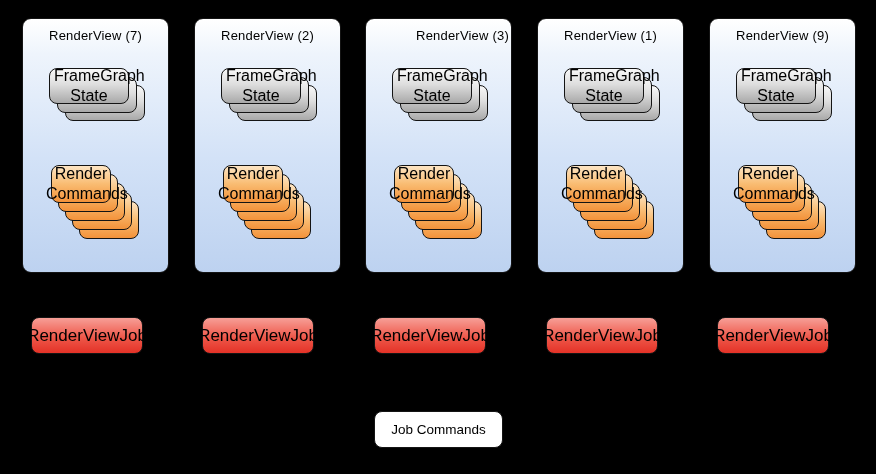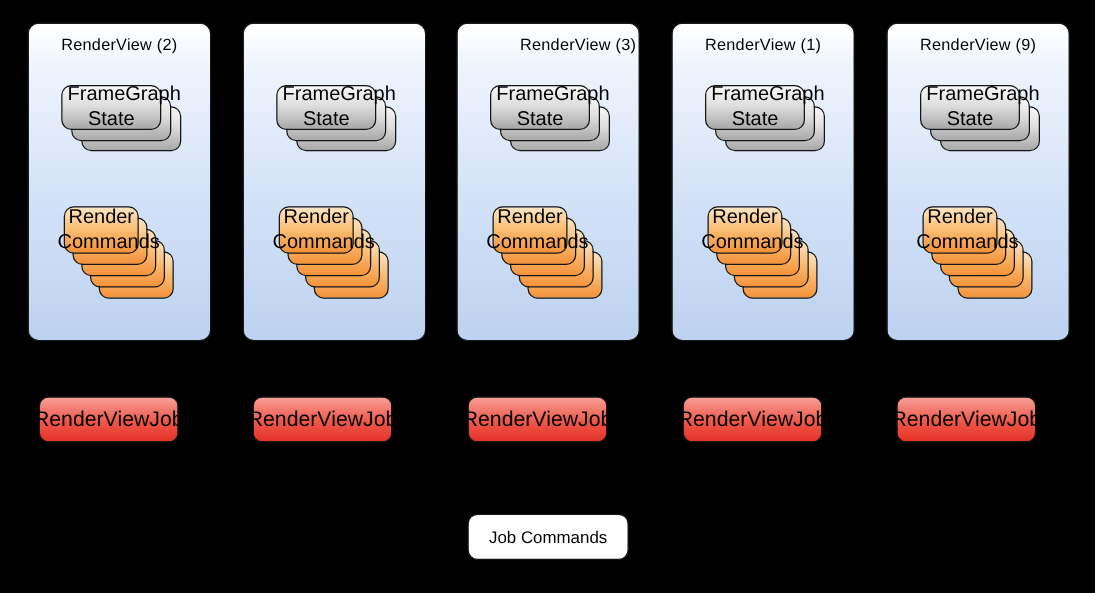--- a/index.html
+++ b/index.html
@@ -92,40 +92,41 @@
   .p0 { left: 22px; }   .p1 { left: 194px; }  .p2 { left: 365px; padding-left: 48px; }
   .p3 { left: 537px; }  .p4 { left: 709px; }
   
   .j0 { left: 31px; }   .j1 { left: 202px; }  .j2 { left: 374px; }
   .j3 { left: 546px; }  .j4 { left: 717px; }
 </style>
 </head>
 <body>
 
 <div class="panel p0">
+  <div class="panel-title">RenderView (7)</div>
+  <div class="stack stack-framegraph">
+    <div class="card card-gray fg-2"></div>
+    <div class="card card-gray fg-1"></div>
+    <div class="card card-gray fg-0 card-label-wrap">
+      <span class="card-label">FrameGraph State</span>
+    </div>
+  </div>
+  <div class="stack stack-commands">
+    <div class="card card-orange rc-4"></div>
+    <div class="card card-orange rc-3"></div>
+    <div class="card card-orange rc-2"></div>
+    <div class="card card-orange rc-1"></div>
+    <div class="card card-orange rc-0 card-label-wrap">
+      <span class="card-label">Render Commands</span>
+    </div>
+  </div>
+</div>
+
+<div class="panel p1">
   <div class="panel-title">RenderView (2)</div>
-  <div class="stack stack-framegraph">
-    <div class="card card-gray fg-2"></div>
-    <div class="card card-gray fg-1"></div>
-    <div class="card card-gray fg-0 card-label-wrap">
-      <span class="card-label">FrameGraph State</span>
-    </div>
-  </div>
-  <div class="stack stack-commands">
-    <div class="card card-orange rc-4"></div>
-    <div class="card card-orange rc-3"></div>
-    <div class="card card-orange rc-2"></div>
-    <div class="card card-orange rc-1"></div>
-    <div class="card card-orange rc-0 card-label-wrap">
-      <span class="card-label">Render Commands</span>
-    </div>
-  </div>
-</div>
-
-<div class="panel p1">
   <div class="stack stack-framegraph">
     <div class="card card-gray fg-2"></div>
     <div class="card card-gray fg-1"></div>
     <div class="card card-gray fg-0 card-label-wrap">
       <span class="card-label">FrameGraph State</span>
     </div>
   </div>
   <div class="stack stack-commands">
     <div class="card card-orange rc-4"></div>
     <div class="card card-orange rc-3"></div>

